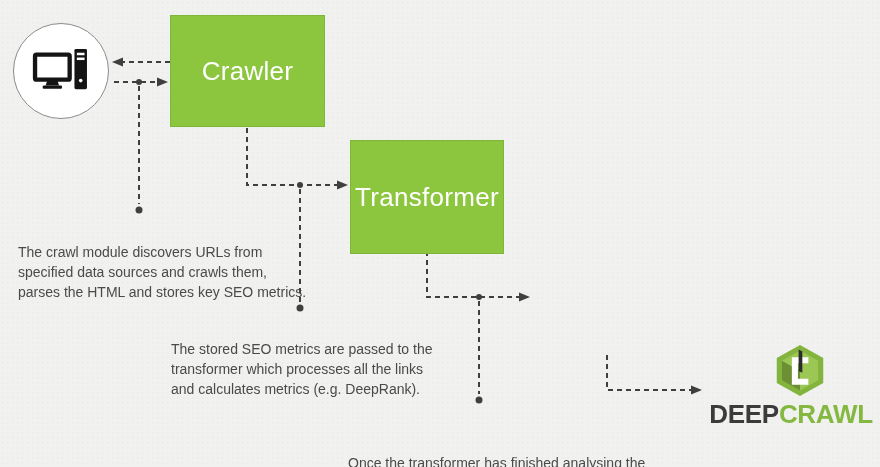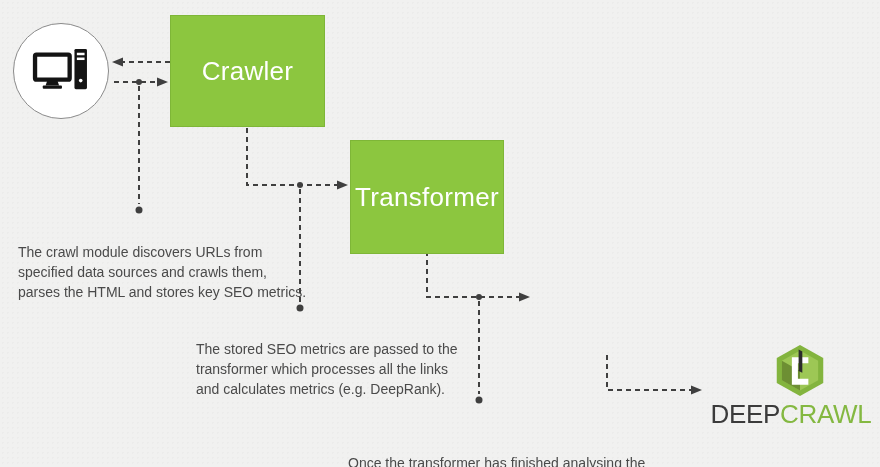--- a/index.html
+++ b/index.html
@@ -53,35 +53,35 @@
   .node-reportapi   { left: 532px; top: 241px; width: 152px; height: 114px; }
   .note {
     position: absolute;
     color: #4a4a4a;
     font-size: 14px;
     line-height: 20px;
     white-space: pre-line;
     margin-top: 23px;
   }
   .note-1 { left: 18px;  top: 219px; width: 310px; }
-  .note-2 { left: 196px; top: 316px; width: 270px; }
+  .note-2 { left: 171px; top: 316px; width: 270px; }
   .note-3 { left: 348px; top: 430px; width: 320px; }
   .logo {
     position: absolute;
     left: 706px; top: 344px;
     width: 170px;
     display: flex;
     flex-direction: column;
     align-items: center;
   }
   .logo-icon { margin-left: 18px; }
   .wordmark {
     margin-top: 2px;
     font-size: 26px;
-    font-weight: 400;
+    font-weight: 700;
     letter-spacing: -0.3px;
     white-space: nowrap;
   }
   .wordmark .dark  { color: #3b3b3b; }
   .wordmark .green { color: #84b841; }
 </style>
 </head>
 <body>
 
 <div class="canvas">

